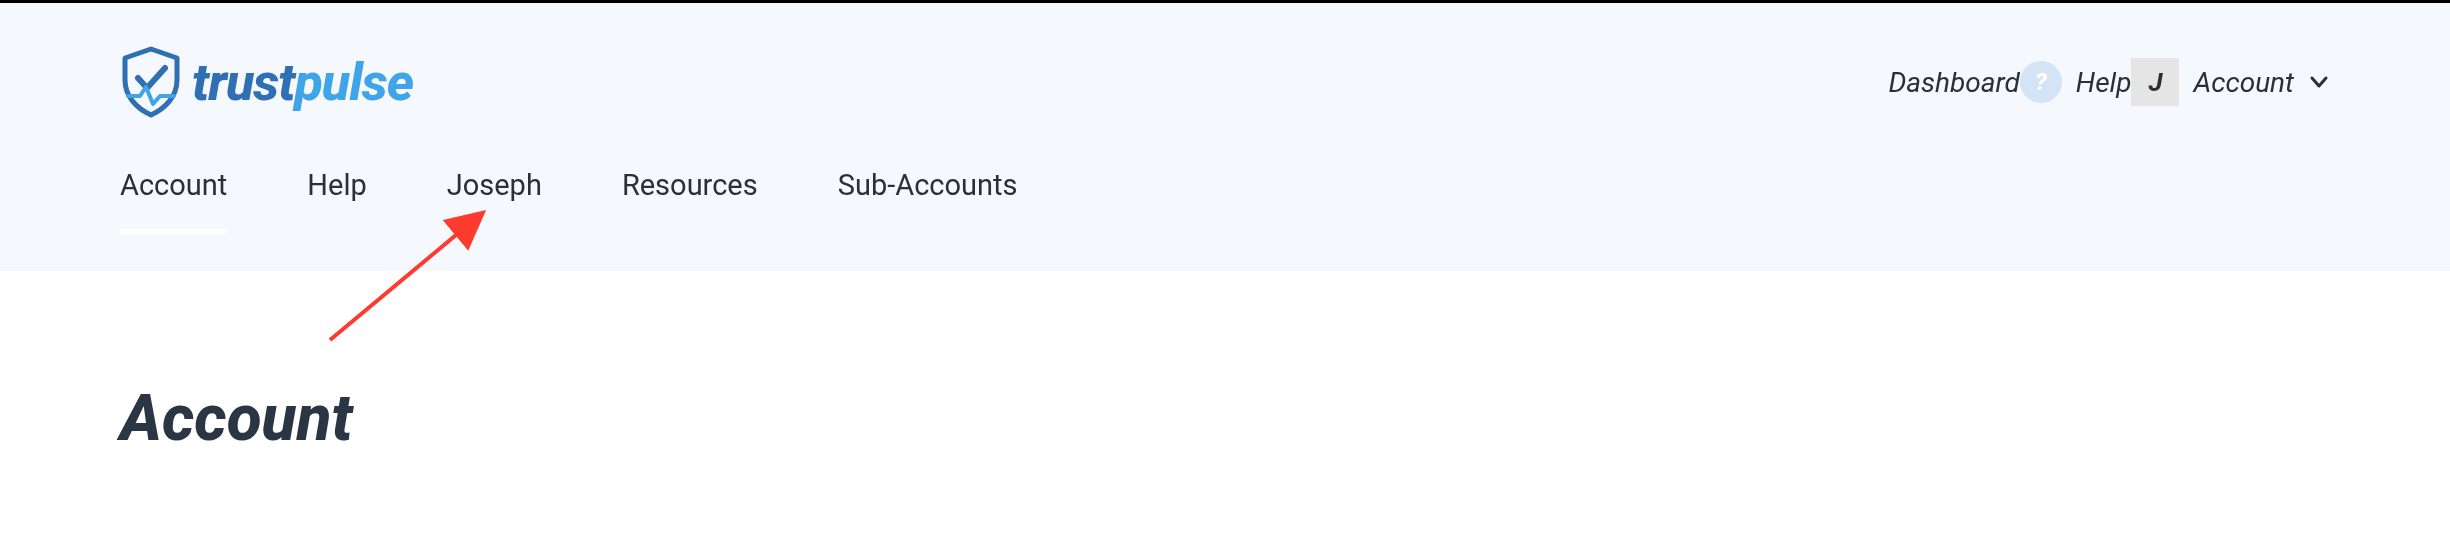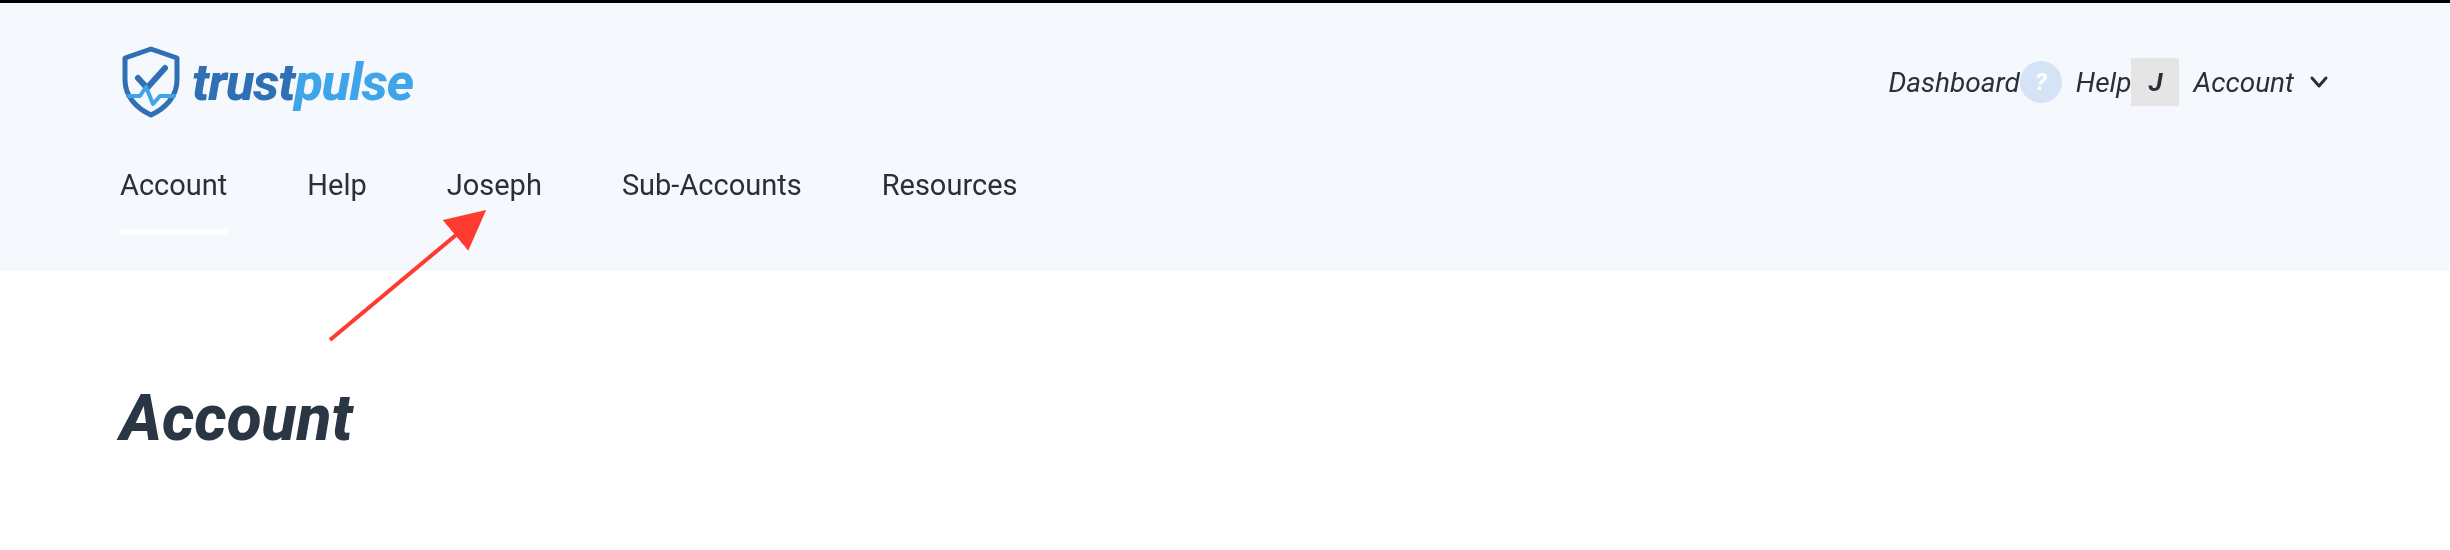--- a/index.html
+++ b/index.html
@@ -135,22 +135,22 @@
           </svg>
         </span>
       </div>
     </div>
   </div>
 
   <div class="tab-row">
     <span class="tab active">Account</span>
     <span class="tab">Help</span>
     <span class="tab">Joseph</span>
+    <span class="tab">Resources</span>
     <span class="tab">Sub-Accounts</span>
-    <span class="tab">Resources</span>
   </div>
 </div>
 
 <svg class="arrow-annotation" width="220" height="170" viewBox="0 0 220 170">
   <defs>
     <marker id="ah" markerWidth="10" markerHeight="10" refX="8" refY="5" orient="auto">
       <path d="M0 0 L10 5 L0 10 Z" fill="#ff3b30"></path>
     </marker>
   </defs>
   <line x1="10" y1="160" x2="160" y2="35" stroke="#ff3b30" stroke-width="4" marker-end="url(#ah)"></line>

